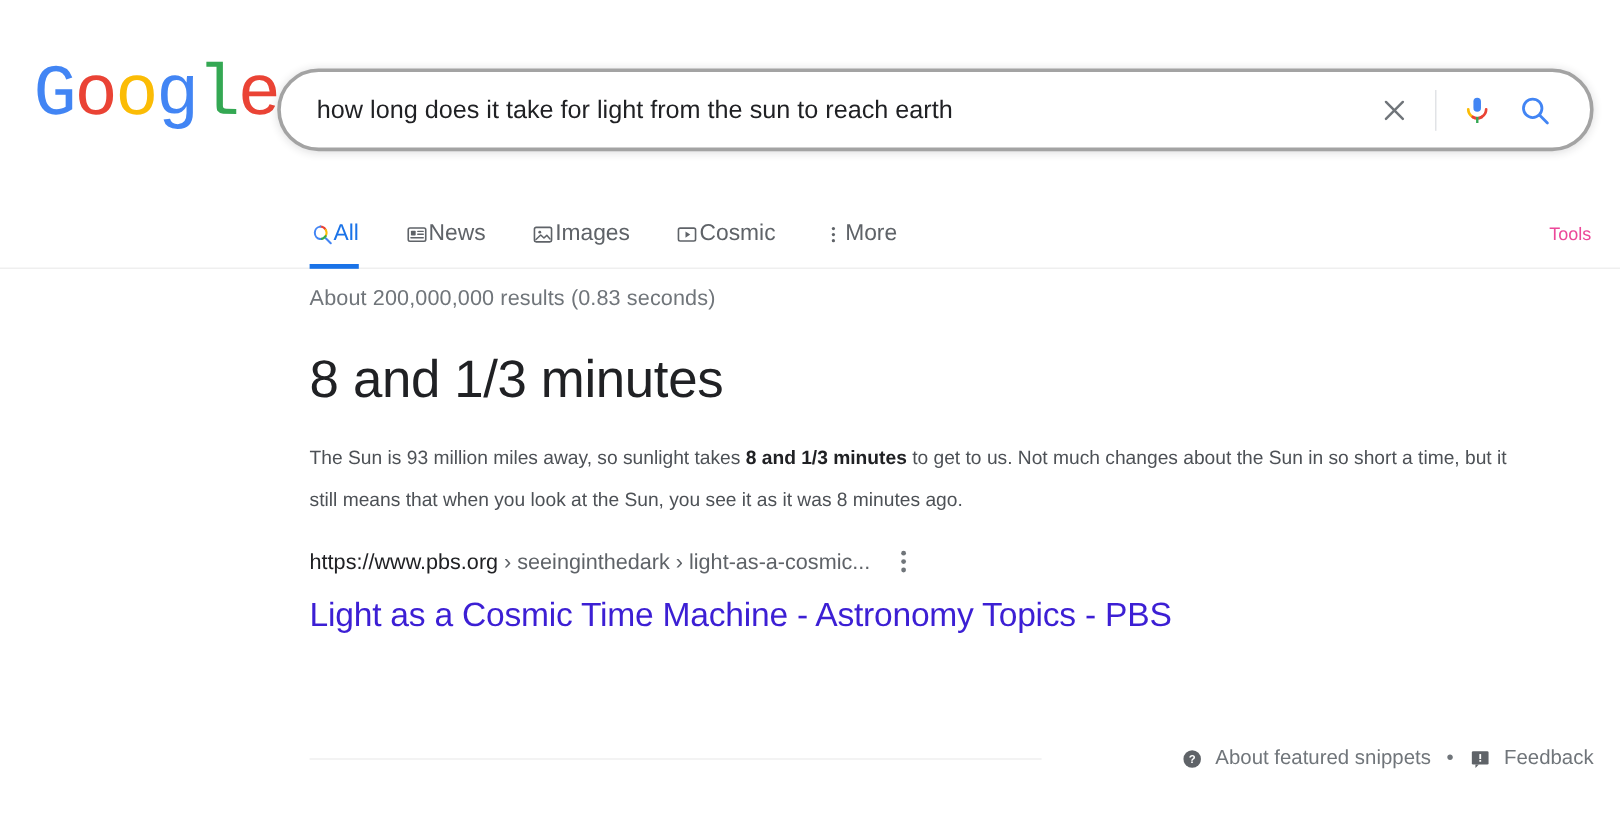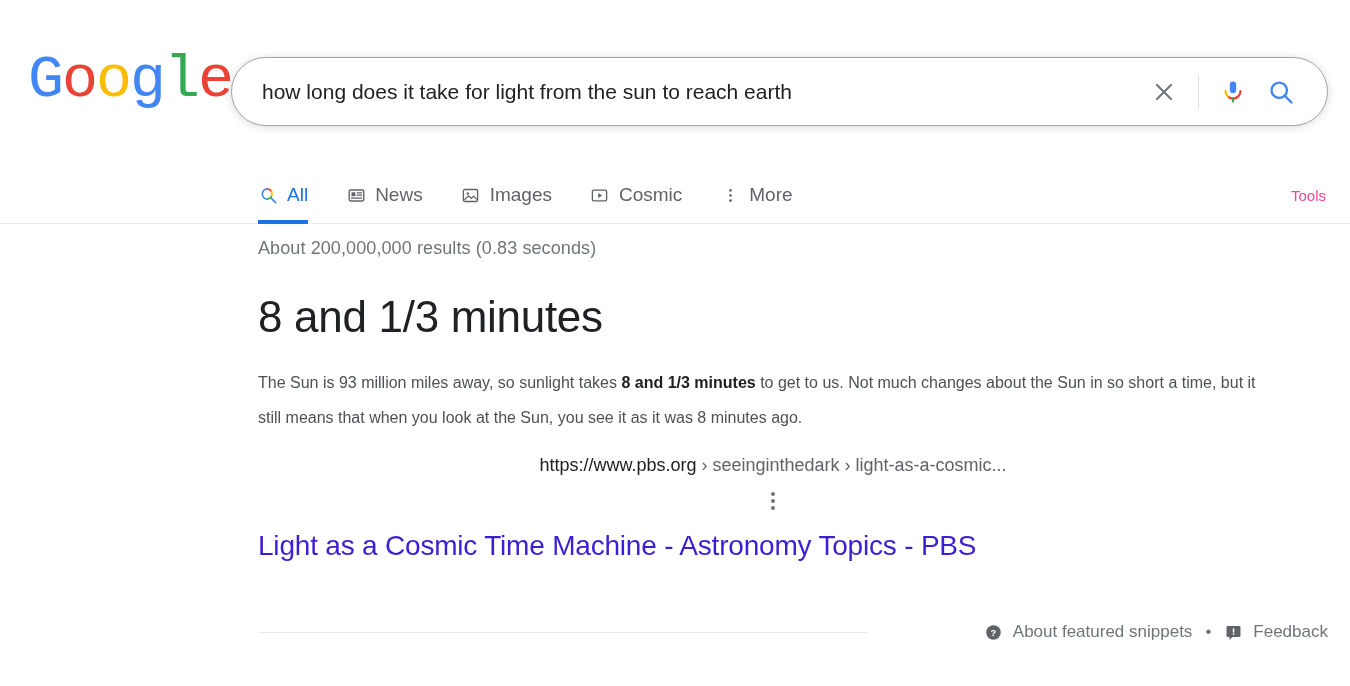--- a/index.html
+++ b/index.html
@@ -41,21 +41,21 @@
   .g5 { color: #34A853; }
   .g6 { color: #EA4335; }
 
   .searchbar {
     position: absolute;
     left: 231px;
     top: 57px;
     width: 1097px;
     height: 69px;
     box-sizing: border-box;
-    border: 1px solid #a3a3a3;
+    border: 3px solid #a3a3a3;
     border-radius: 35px;
     background: #fff;
     box-shadow: 0 1px 8px rgba(32,33,36,0.16);
     display: flex;
     align-items: center;
   }
   .search-input {
     flex: 1;
     border: none;
     outline: none;
@@ -110,21 +110,21 @@
     left: 258px;
     top: 0;
     width: 1070px;
     display: flex;
     align-items: center;
     height: 58px;
   }
   .tab {
     display: flex;
     align-items: center;
-    gap: 9px;
+    gap: 0;
     height: 58px;
     margin-right: 38px;
     font-size: 19px;
     color: #5f6368;
     cursor: pointer;
     position: relative;
     white-space: nowrap;
   }
   .tab.active { color: #1a73e8; }
   .tab.active .tab-bar {
@@ -176,23 +176,22 @@
     line-height: 35px;
     color: #4d5156;
     max-width: 1010px;
     margin-bottom: 20px;
   }
   .snippet-text b { color: #202124; font-weight: 700; }
 
   .url-row {
     display: flex;
     align-items: center;
-    gap: 12px;
+    gap: 20px;
     margin-bottom: 14px;
-    flex-direction: column;
   }
   .url-text {
     font-size: 18px;
     color: #202124;
     white-space: nowrap;
   }
   .url-text .crumb { color: #5f6368; }
   .kebab {
     display: flex;
     flex-direction: column;

